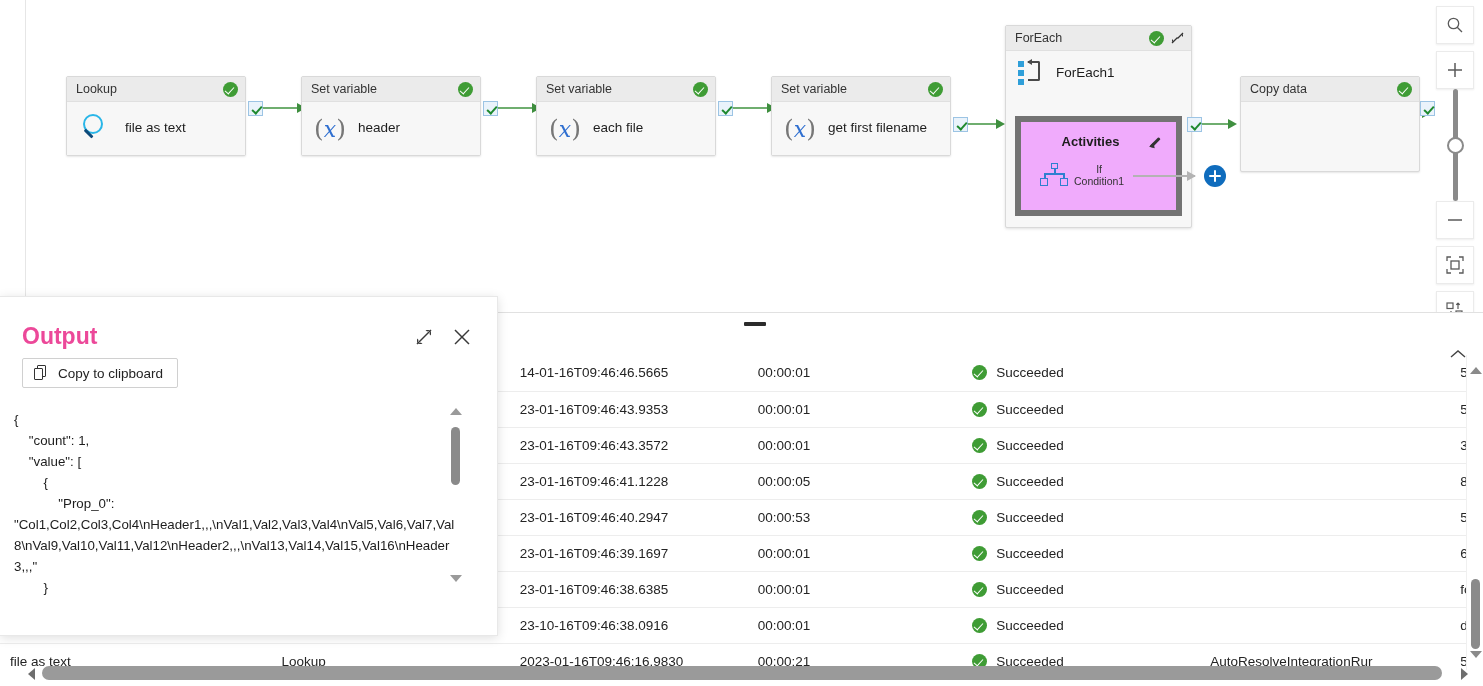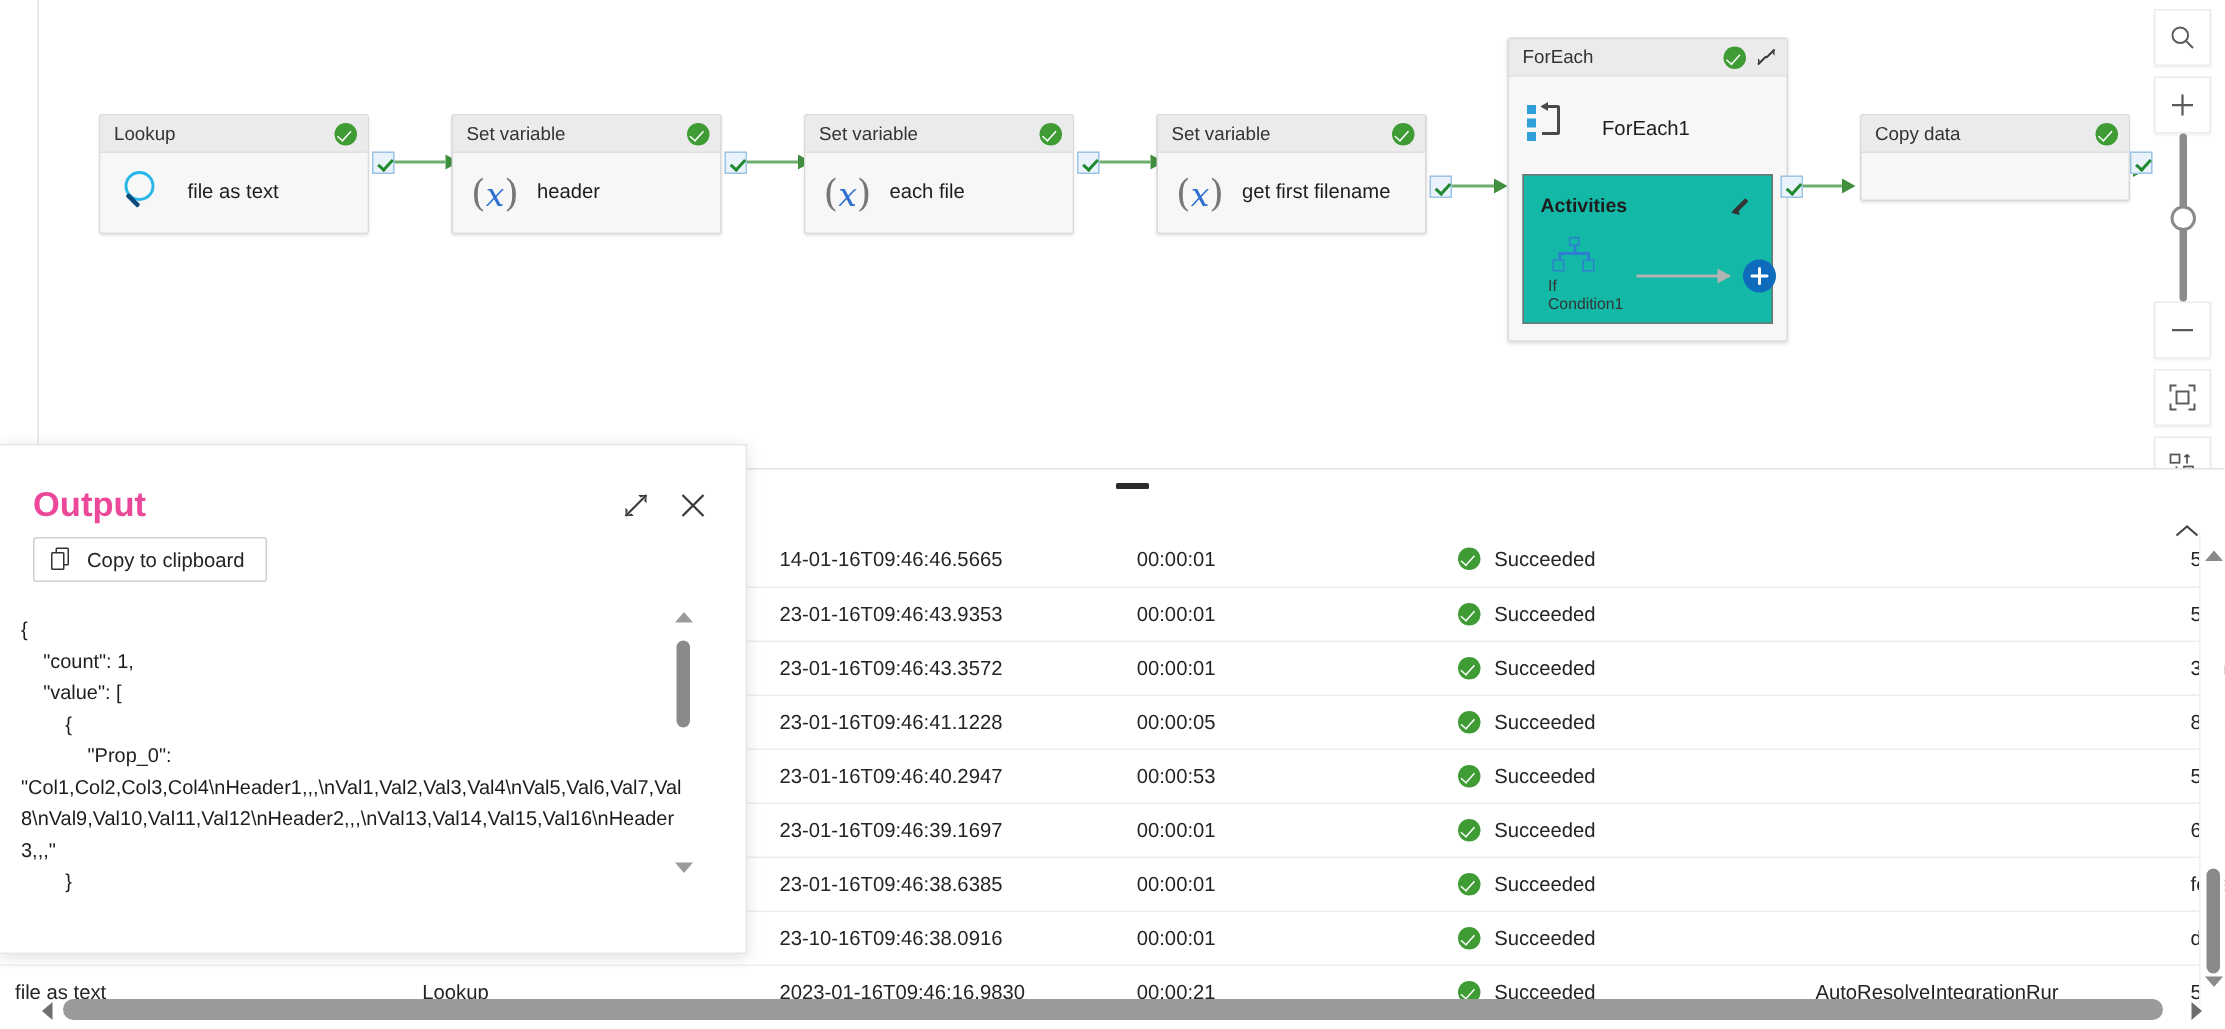--- a/index.html
+++ b/index.html
@@ -164,34 +164,34 @@
   }
   #foreach-head {
     height:25px; background:#ebebeb; border-bottom:1px solid #e0e0e0;
     display:flex; align-items:center; padding:0 6px 0 9px; gap:6px;
     font-size:12.5px; color:#333;
   }
   #foreach-head .title { flex:1; }
   .ico-collapse { width:15px; height:14px; position:relative; }
   .ico-collapse svg { position:absolute; left:0; top:0; }
   #foreach-title-row {
-    height:44px; display:flex; align-items:flex-end; gap:24px; padding:0 12px;
+    height:44px; display:flex; align-items:center; gap:12px; padding:0 12px;
   }
   #activities-box {
     position:absolute; left:9px; top:90px; right:9px; bottom:11px;
-    background:#14b8a6; border:1px solid #737373;
+    background:#f0abfc; border:6px solid #737373;text-align:center;
   }
   #activities-head {
     display:flex; align-items:center; padding:11px 11px 0 11px;
   }
   #activities-head .lbl { flex:1; font-size:13px; font-weight:600; color:#1d1d1d; }
   #activities-inner {
     display:flex; align-items:center; gap:9px; padding:14px 10px 0 16px;
   }
-  .if-block { display:flex; flex-direction:column; align-items:flex-start; gap:1px; }
+  .if-block { display:flex; flex-direction:row; align-items:flex-start; gap:1px; }
   .if-block .cap { font-size:10.5px; color:#333; line-height:1.18; }
 
   
   .conn { position:absolute; height:22px; display:flex; align-items:center; }
   .conn-check {
     width:15px; height:15px; background:#eaf3fb; border:1px solid #9cc4e4;
     position:relative; flex:0 0 auto;
   }
   .conn-check:after {
     content:""; position:absolute; left:4.5px; top:2px; width:4px; height:8px;
@@ -479,21 +479,21 @@
       </div>
     </div>
   </div>
 
   <div class="conn" style="left:1187px; top:113px; width:50px;">
     <span class="conn-check"></span>
     <span class="conn-line"></span>
     <span class="conn-arrow"></span>
   </div>
 
-  <div class="node" id="node-copy-data" style="left:1240px; top:76px; width:180px; height:58px;">
+  <div class="node" id="node-copy-data" style="left:1240px; top:76px; width:180px; height:96px;">
     <div class="node-head">
       <span class="title">Copy data</span>
       <span class="ok-check"></span>
     </div>
   </div>
   <div class="conn-in-arrow" style="left:1422px; top:108px;"></div>
   <div class="conn-check" style="position:absolute; left:1420px; top:101px;"></div>
 
   <div id="zoom-bar">
     <div class="zbtn">

